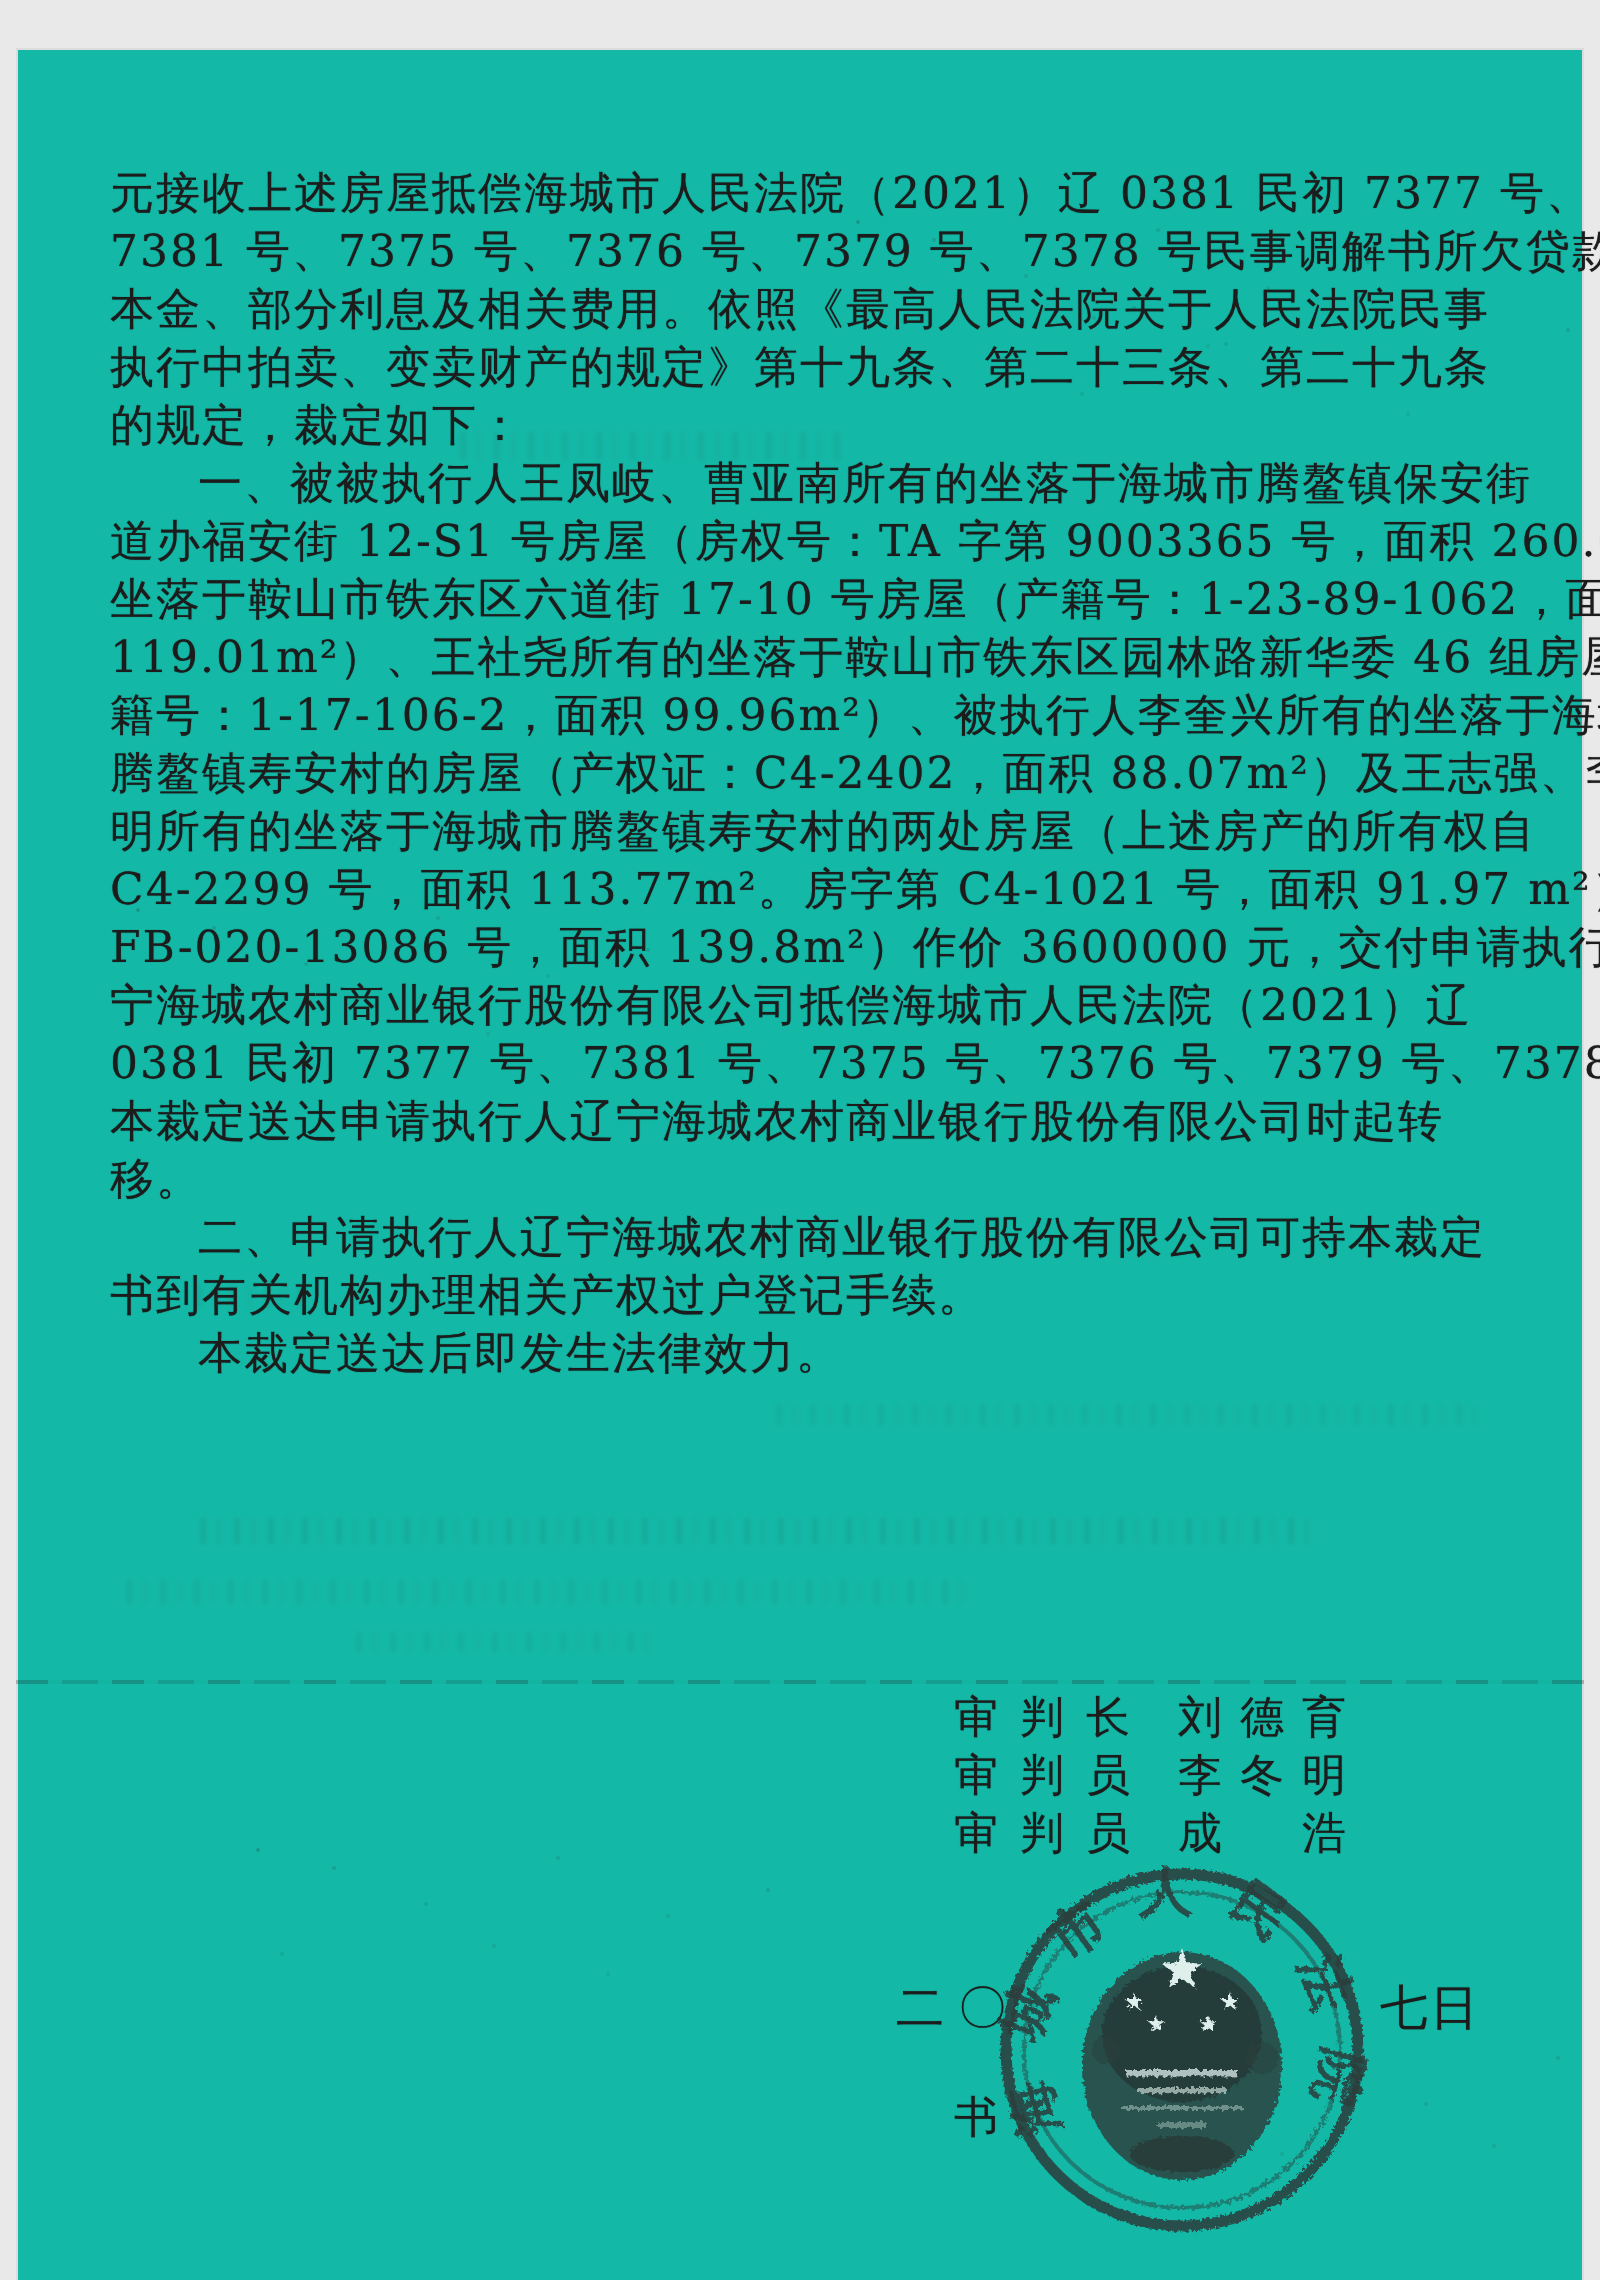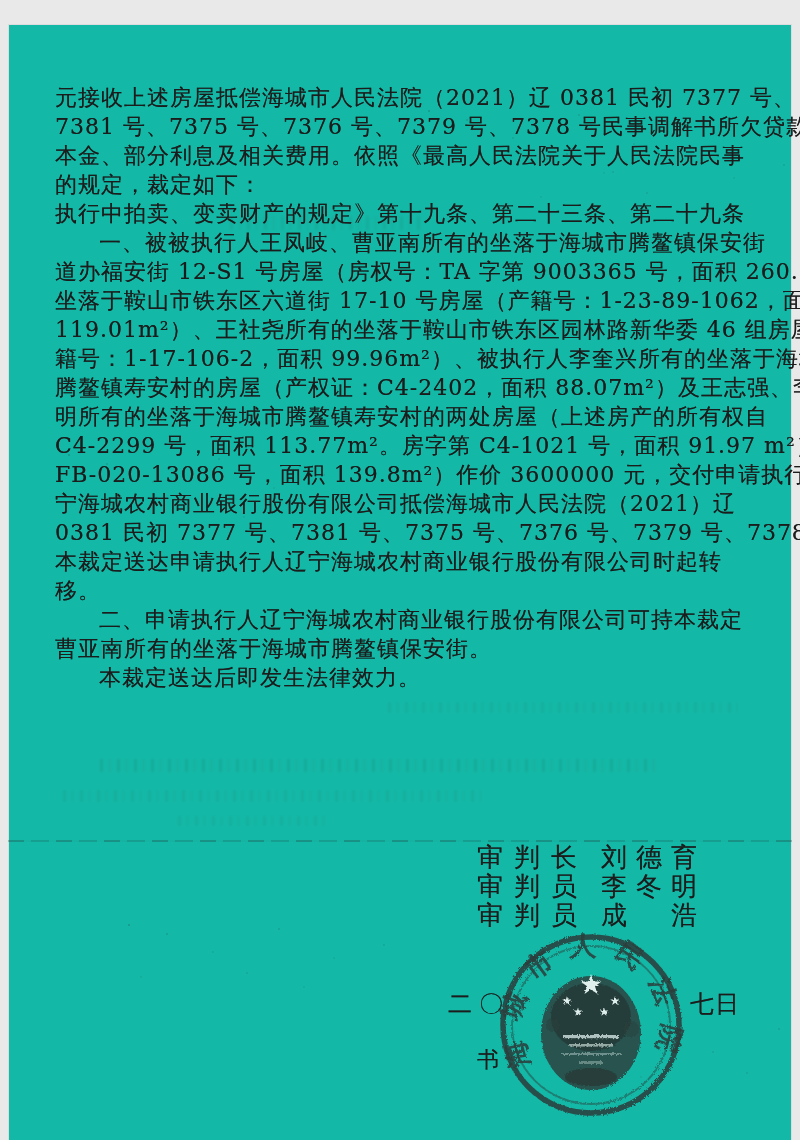--- a/index.html
+++ b/index.html
@@ -17,22 +17,22 @@
   
   .body-text{position:absolute;left:47px;top:59px;width:712px;}
   .line{
     height:29px;line-height:29px;font-size:22px;letter-spacing:1px;
     white-space:nowrap;
     text-shadow:0 0 .5px rgba(20,20,20,.65);
   }
   .line.indent{padding-left:44px;}
   
   .signatures{position:absolute;left:469px;top:821px;}
-  .sig-row{height:29px;line-height:29px;font-size:26px;white-space:nowrap;
-    text-shadow:0 0 .5px rgba(20,20,20,.6);font-family:Liberation Mono, monospace;}
+  .sig-row{height:29px;line-height:29px;font-size:22px;white-space:nowrap;
+    text-shadow:0 0 .5px rgba(20,20,20,.6);}
   .sig-label{letter-spacing:11px;}
   .sig-name{margin-left:13px;letter-spacing:9px;}
   
   .date-line{position:absolute;top:967px;left:0;width:784px;height:26px;
     font-size:24px;line-height:26px;text-shadow:0 0 .5px rgba(20,20,20,.6);}
   .date-left{position:absolute;left:440px;letter-spacing:7px;}
   .date-right{position:absolute;left:682px;letter-spacing:1px;}
   .clerk-line{position:absolute;top:1023px;left:469px;height:26px;
     font-size:22px;line-height:26px;text-shadow:0 0 .5px rgba(20,20,20,.6);}
   
@@ -58,37 +58,37 @@
 </style>
 </head>
 <body>
 
 <div class="page">
 
   <div class="body-text">
       <div class="line">元接收上述房屋抵偿海城市人民法院（2021）辽 0381 民初 7377 号、</div>
       <div class="line">7381 号、7375 号、7376 号、7379 号、7378 号民事调解书所欠贷款</div>
       <div class="line">本金、部分利息及相关费用。依照《最高人民法院关于人民法院民事</div>
+      <div class="line">执行中拍卖、变卖财产的规定》第十九条、第二十三条、第二十九条</div>
       <div class="line">的规定，裁定如下：</div>
-      <div class="line">执行中拍卖、变卖财产的规定》第十九条、第二十三条、第二十九条</div>
       <div class="line indent">一、被被执行人王凤岐、曹亚南所有的坐落于海城市腾鳌镇保安街</div>
       <div class="line">道办福安街 12-S1 号房屋（房权号：TA 字第 9003365 号，面积 260.6m²）、</div>
       <div class="line">坐落于鞍山市铁东区六道街 17-10 号房屋（产籍号：1-23-89-1062，面积</div>
       <div class="line">119.01m²）、王社尧所有的坐落于鞍山市铁东区园林路新华委 46 组房屋（产</div>
       <div class="line">籍号：1-17-106-2，面积 99.96m²）、被执行人李奎兴所有的坐落于海城市</div>
       <div class="line">腾鳌镇寿安村的房屋（产权证：C4-2402，面积 88.07m²）及王志强、李文</div>
       <div class="line">明所有的坐落于海城市腾鳌镇寿安村的两处房屋（上述房产的所有权自</div>
       <div class="line">C4-2299 号，面积 113.77m²。房字第 C4-1021 号，面积 91.97 m²）、王志</div>
       <div class="line">FB-020-13086 号，面积 139.8m²）作价 3600000 元，交付申请执行人辽</div>
       <div class="line">宁海城农村商业银行股份有限公司抵偿海城市人民法院（2021）辽</div>
       <div class="line">0381 民初 7377 号、7381 号、7375 号、7376 号、7379 号、7378 号民</div>
       <div class="line">本裁定送达申请执行人辽宁海城农村商业银行股份有限公司时起转</div>
       <div class="line">移。</div>
       <div class="line indent">二、申请执行人辽宁海城农村商业银行股份有限公司可持本裁定</div>
-      <div class="line">曹亚南所有的坐落于海城市腾鳌镇保安街。</div>
+      <div class="line">书到有关机构办理相关产权过户登记手续。</div>
       <div class="line indent">本裁定送达后即发生法律效力。</div>
     </div>
 
   <div>
     <div class="smudge" style="left:92px;top:735px;width:560px;height:13px;"></div>
     <div class="smudge" style="left:55px;top:766px;width:420px;height:12px;opacity:.32;"></div>
     <div class="smudge" style="left:170px;top:792px;width:150px;height:10px;opacity:.3;"></div>
     <div class="smudge" style="left:222px;top:192px;width:190px;height:14px;opacity:.38;"></div>
     <div class="smudge" style="left:90px;top:618px;width:60px;height:12px;opacity:.3;"></div>
     <div class="smudge" style="left:380px;top:678px;width:350px;height:11px;opacity:.3;"></div>

